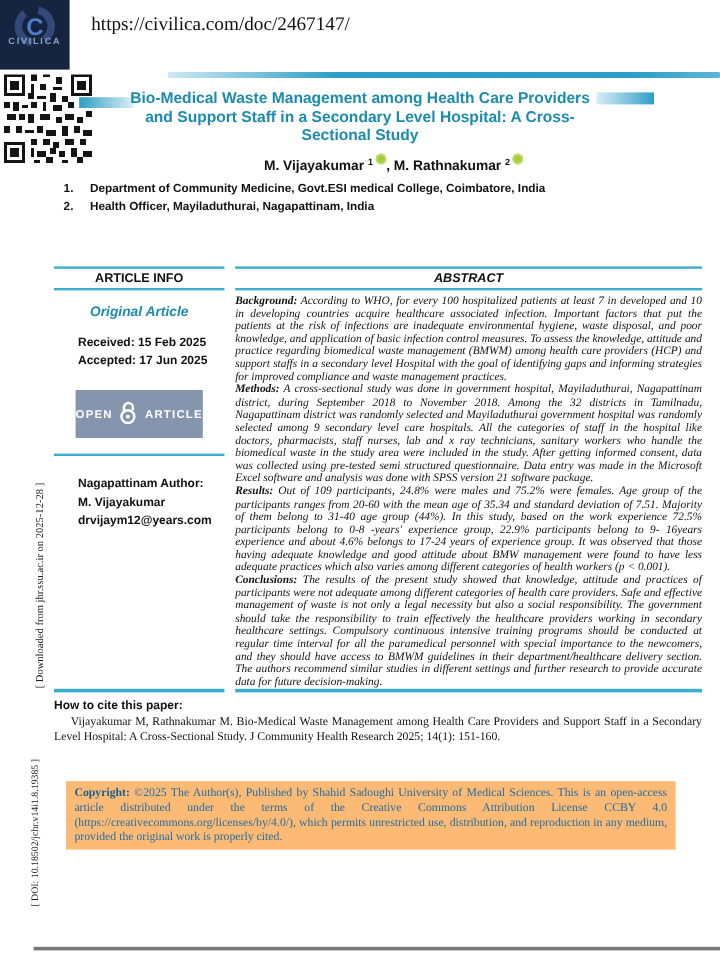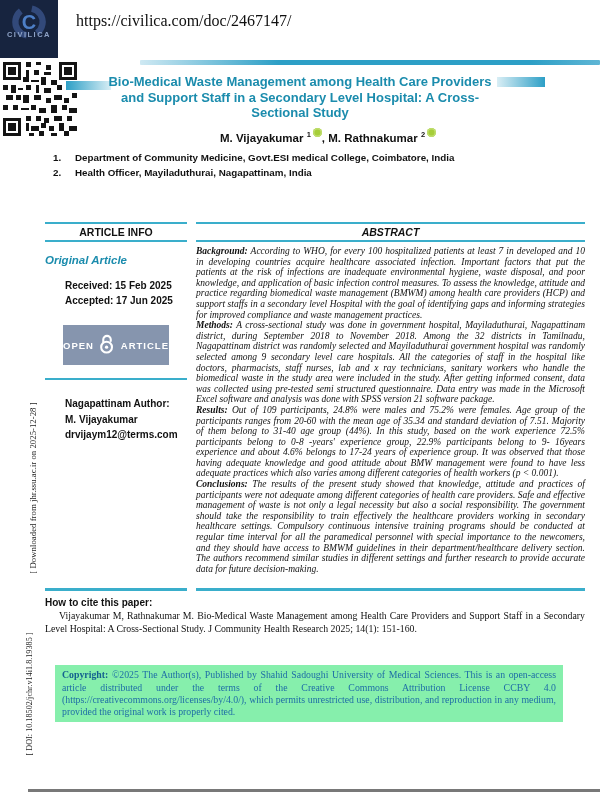--- a/index.html
+++ b/index.html
@@ -35,41 +35,41 @@
   .aff-row{display:flex;}
   .aff-num{width:22px;flex:none;}
   
   .main{position:absolute;left:45px;top:186px;width:540px;margin-top:36px;}
   .cols{display:flex;gap:9px;align-items:stretch;}
   .col-left{width:142px;flex:none;position:relative;}
   .col-right{width:389px;flex:none;position:relative;font-style:italic;}
   .col-header{border-top:2px solid #3aaecb;border-bottom:2px solid #3aaecb;
               text-align:center;font-size:10.5px;font-weight:bold;color:#111;
               padding:2px 0;}
-  .article-type{margin-top:12px;text-align:left;font-size:11.5px;font-weight:bold;
+  .article-type{margin-top:12px;text-align:center;font-size:11.5px;font-weight:bold;
                 font-style:italic;color:#1b8cad;}
   .dates{margin:12px 0 0 20px;font-size:10px;font-weight:bold;line-height:15px;color:#111;}
   .oa-badge{margin:17px auto 0 auto;width:106px;height:40px;background:#8695ae;
             display:flex;align-items:center;justify-content:center;gap:3px;
             color:#fff;font-size:9.5px;font-weight:bold;letter-spacing:1px;}
   .left-rule{margin-top:13px;border-top:2px solid #3aaecb;}
   .corresp{margin:16px 0 0 20px;font-size:10px;font-weight:bold;line-height:15.5px;color:#111;}
   .col-bottom{position:absolute;left:0;bottom:0;width:100%;border-top:3px solid #3aaecb;}
   .abstract-body{font-family:"Liberation Serif",serif;font-size:9.5px;line-height:10.6px;
-                 text-align:justify;color:#111;padding:4px 0 14px 0;border-bottom:3px solid #3aaecb;}
+                 text-align:justify;color:#111;padding:4px 0 0 0;border-bottom:3px solid #3aaecb;}
   .abs-p{margin:0;}
   .abs-p b{font-family:"Liberation Serif",serif;}
   .kw{margin-top:10px;}
   
   .cite{margin-top:6px;}
   .cite-head{font-size:10px;font-weight:bold;color:#111;}
   .cite-text{font-family:"Liberation Serif",serif;font-size:9.8px;line-height:12.5px;
              text-align:justify;text-indent:14px;margin-top:2px;color:#111;}
   
-  .copyright{margin:30px 0 0 10px;width:494px;background:#86efac;color:#1e6da6;
+  .copyright{margin:30px 0 0 10px;width:494px;background:#fdba74;color:#1e6da6;
              font-family:"Liberation Serif",serif;font-size:9.8px;line-height:12.2px;
              text-align:justify;padding:4px 7px;}
   .copyright b{color:#14618f;}
   
   .vtext{position:absolute;white-space:nowrap;font-family:"Liberation Serif",serif;
          color:#1c1c1c;transform:translate(-50%,-50%) rotate(-90deg);}
   .vtext.dl{left:33px;top:488px;font-size:8.8px;}
   .vtext.doi{left:29px;top:694px;font-size:8.2px;}
   .bottom-line{position:absolute;left:28px;bottom:8px;width:572px;height:3px;background:#787878;}
 </style>
@@ -189,21 +189,21 @@
             <circle cx="11" cy="14.5" r="6.2" fill="none" stroke="#ffffff" stroke-width="2.4"></circle>
             <circle cx="11" cy="14.5" r="1.9" fill="#ffffff"></circle>
             <path d="M7.2 8.6 V5.8 a4.3 4.3 0 0 1 8.6 0 V7.4" fill="none" stroke="#ffffff" stroke-width="2.4" stroke-linecap="round"></path>
           </svg>
           <span>ARTICLE</span>
         </div>
         <div class="left-rule"></div>
         <div class="corresp">
           <div>Nagapattinam Author:</div>
           <div>M. Vijayakumar</div>
-          <div>drvijaym12@terms.com</div>
+          <div>drvijaym12@years.com</div>
         </div>
         <div class="col-bottom"></div>
       </div>
 
       <div class="col-right">
         <div class="col-header">ABSTRACT</div>
         <div class="abstract-body">
           <p class="abs-p"><b>Background:</b><span> According to WHO, for every 100 hospitalized patients at least 7 in developed and 10 in developing countries acquire healthcare associated infection. Important factors that put the patients at the risk of infections are inadequate environmental hygiene, waste disposal, and poor knowledge, and application of basic infection control measures. To assess the knowledge, attitude and practice regarding biomedical waste management (BMWM) among health care providers (HCP) and support staffs in a secondary level Hospital with the goal of identifying gaps and informing strategies for improved compliance and waste management practices.</span></p>
           <p class="abs-p"><b>Methods:</b><span> A cross-sectional study was done in government hospital, Mayiladuthurai, Nagapattinam district, during September 2018 to November 2018. Among the 32 districts in Tamilnadu, Nagapattinam district was randomly selected and Mayiladuthurai government hospital was randomly selected among 9 secondary level care hospitals. All the categories of staff in the hospital like doctors, pharmacists, staff nurses, lab and x ray technicians, sanitary workers who handle the biomedical waste in the study area were included in the study. After getting informed consent, data was collected using pre-tested semi structured questionnaire. Data entry was made in the Microsoft Excel software and analysis was done with SPSS version 21 software package.</span></p>
           <p class="abs-p"><b>Results:</b><span> Out of 109 participants, 24.8% were males and 75.2% were females. Age group of the participants ranges from 20-60 with the mean age of 35.34 and standard deviation of 7.51. Majority of them belong to 31-40 age group (44%). In this study, based on the work experience 72.5% participants belong to 0-8 -years' experience group, 22.9% participants belong to 9- 16years experience and about 4.6% belongs to 17-24 years of experience group. It was observed that those having adequate knowledge and good attitude about BMW management were found to have less adequate practices which also varies among different categories of health workers (p &lt; 0.001).</span></p>

